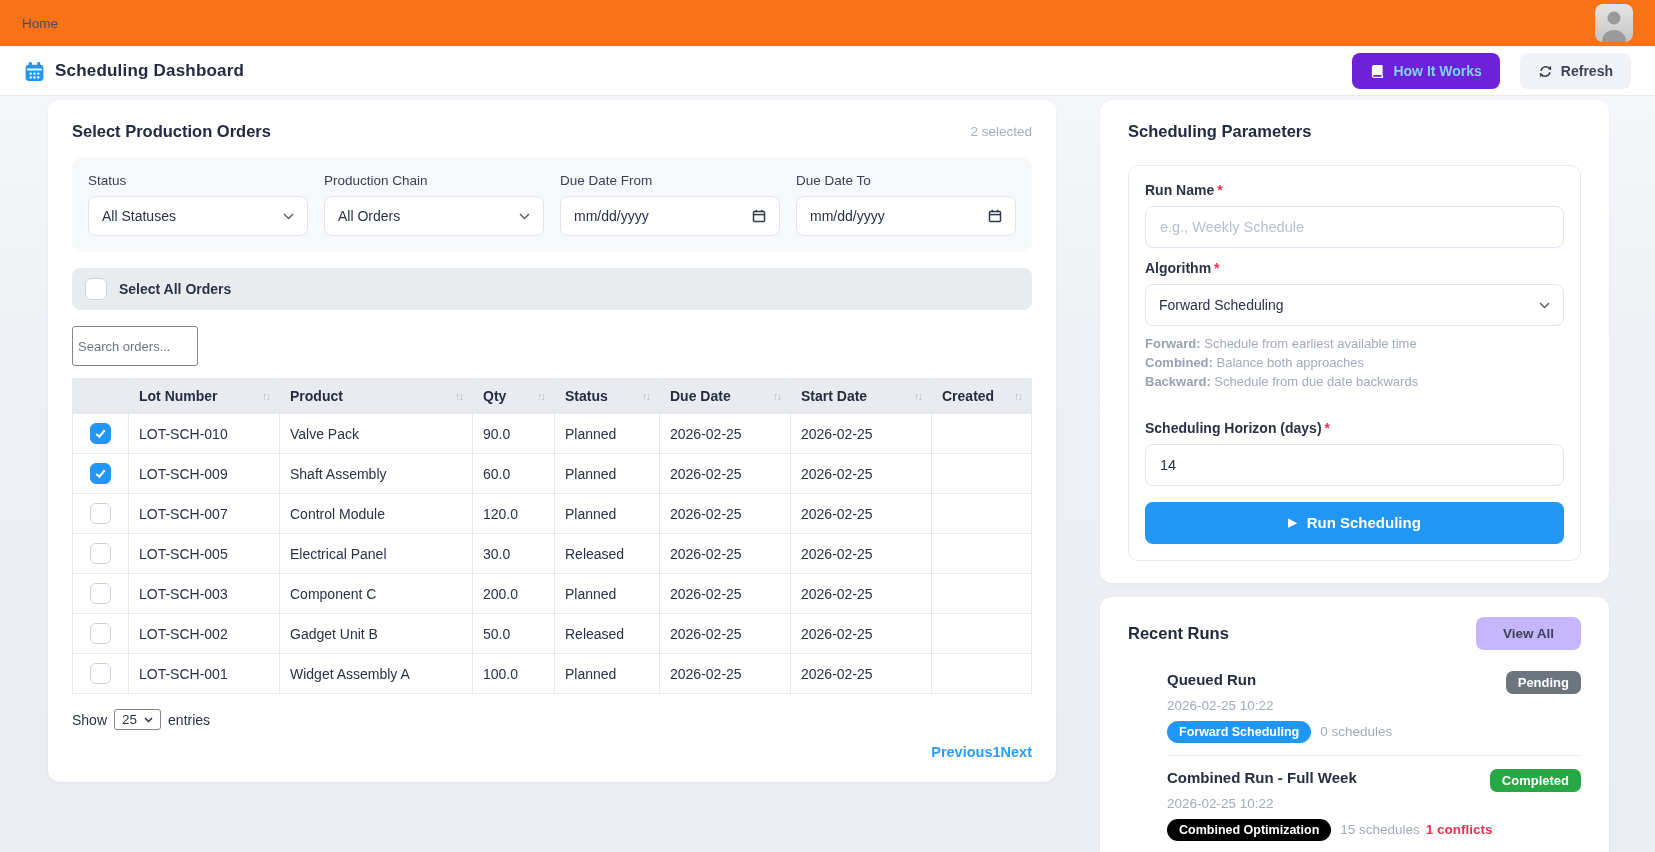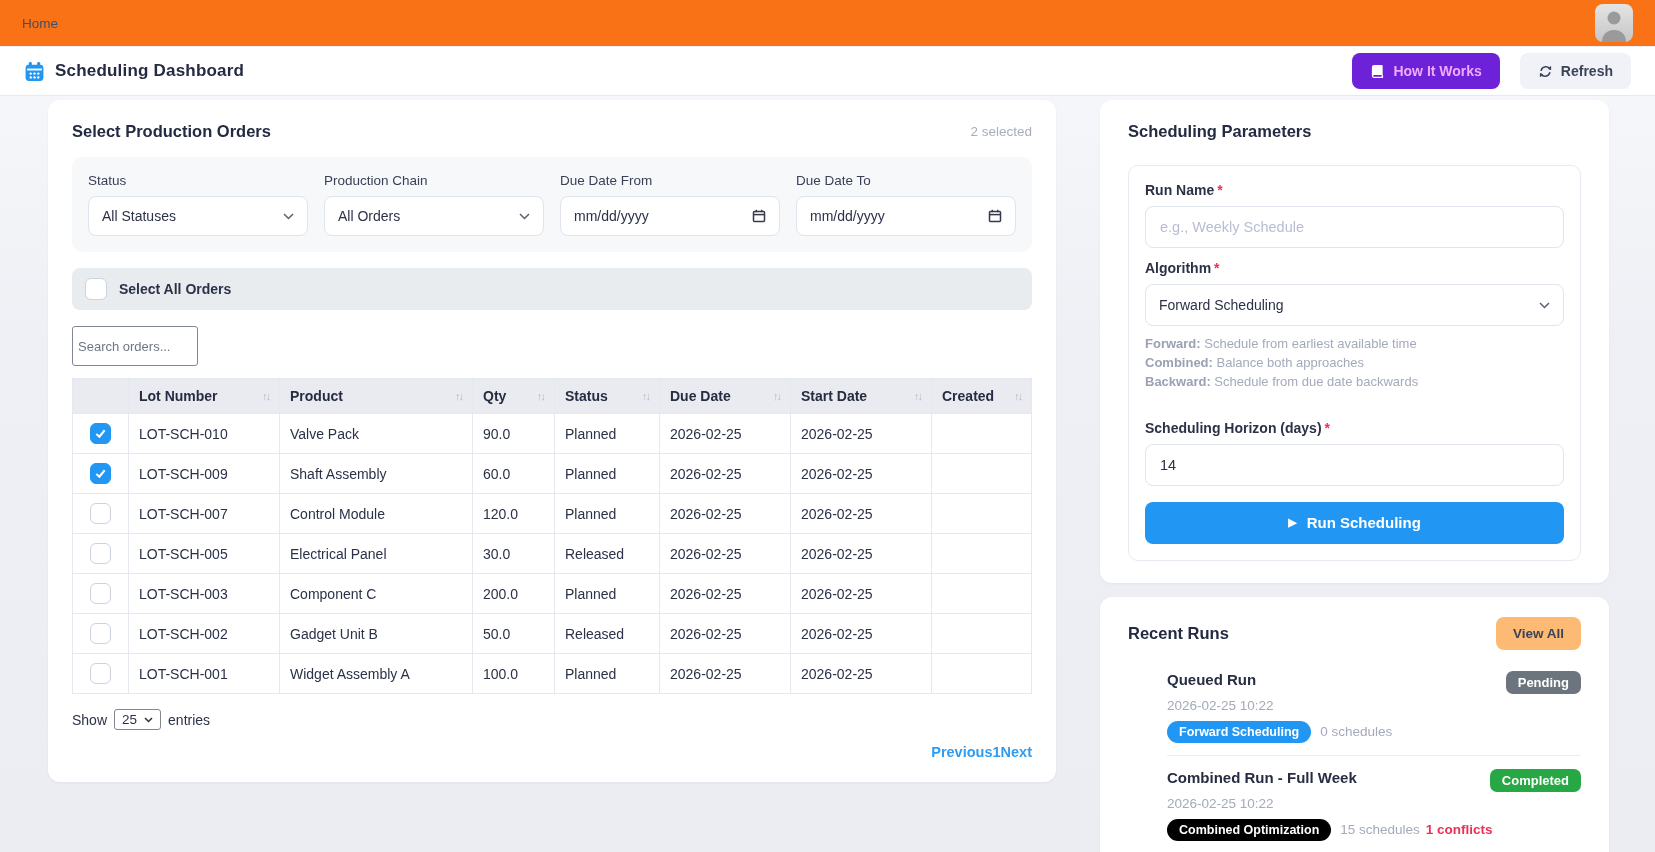--- a/index.html
+++ b/index.html
@@ -23,21 +23,21 @@
   }
   
   .appbar {
     height: 49px; background: #fff; border-bottom: 1px solid #e7e9f0;
     display: flex; align-items: center; padding: 0 24px; gap: 10px;
   }
   .page-title { font-size: 17px; font-weight: 700; color: #242a41; letter-spacing: .2px; }
   .appbar .spacer { flex: 1; }
   .btn { border: none; cursor: pointer; display: inline-flex; align-items: center; gap: 8px;
          font-family: inherit; font-size: 14px; font-weight: 600; border-radius: 8px; }
-  .btn-purple { background: #6d21d8; color: #f0abfc; padding: 10px 18px; }
+  .btn-purple { background: #6d21d8; color: #7dd3fc; padding: 10px 18px; }
   .btn-light  { background: #f0f2f7; color: #3c4358; padding: 10px 18px; margin-left: 10px; }
   
   .main { display: flex; align-items: flex-start; padding: 4px 46px 0 48px; gap: 44px; }
   .card { background: #fff; border-radius: 12px; box-shadow: 0 1px 3px rgba(25,35,65,.05); }
   .orders-card { width: 1008px; padding: 22px 24px; }
   .right-col { width: 509px; display: flex; flex-direction: column; gap: 14px; }
   .params-card { padding: 22px 28px; }
   .recent-card { padding: 20px 28px; min-height: 300px; }
   .card-head { display: flex; align-items: center; justify-content: space-between; }
   .card-head h2 { font-size: 16.5px; font-weight: 700; color: #242a41; }
@@ -107,21 +107,21 @@
   .help { margin-top: 9px; }
   .help-line { font-size: 13px; color: #a3aaba; line-height: 1.45; }
   .help-line b { color: #9aa1b2; }
   .run-btn {
     margin-top: 16px; width: 100%; height: 42px; background: #2196f3; color: #fff;
     border: none; border-radius: 8px; font-family: inherit; font-size: 15px; font-weight: 600;
     display: flex; align-items: center; justify-content: center; gap: 10px; cursor: pointer;
   }
   .play-glyph { font-size: 11px; }
   
-  .view-all { background: #fdba74; color: #3c4358; padding: 9px 17px; font-size: 13.5px; }
+  .view-all { background: #c4b5fd; color: #3c4358; padding: 9px 27px; font-size: 13.5px; }
   .run-item { padding: 13px 0 12px; margin-left: 39px; }
   .run-item + .run-item { border-top: 1px solid #eaedf3; }
   .run-row1 { display: flex; align-items: flex-start; justify-content: space-between; }
   .run-name { font-size: 15px; font-weight: 700; color: #272d42; }
   .status-pill { color: #fff; font-size: 13px; font-weight: 600; padding: 4px 12px; border-radius: 7px; }
   .run-date { font-size: 13.5px; color: #a3aaba; margin: 4px 0 8px; }
   .run-row3 { display: flex; align-items: center; }
   .algo-pill { color: #fff; font-size: 12.5px; font-weight: 600; padding: 4px 12px; border-radius: 12px; }
   .sched-count { font-size: 13.5px; color: #a3aaba; margin-left: 9px; }
   .conflicts { font-size: 13.5px; font-weight: 700; color: #ee3056; margin-left: 6px; }

